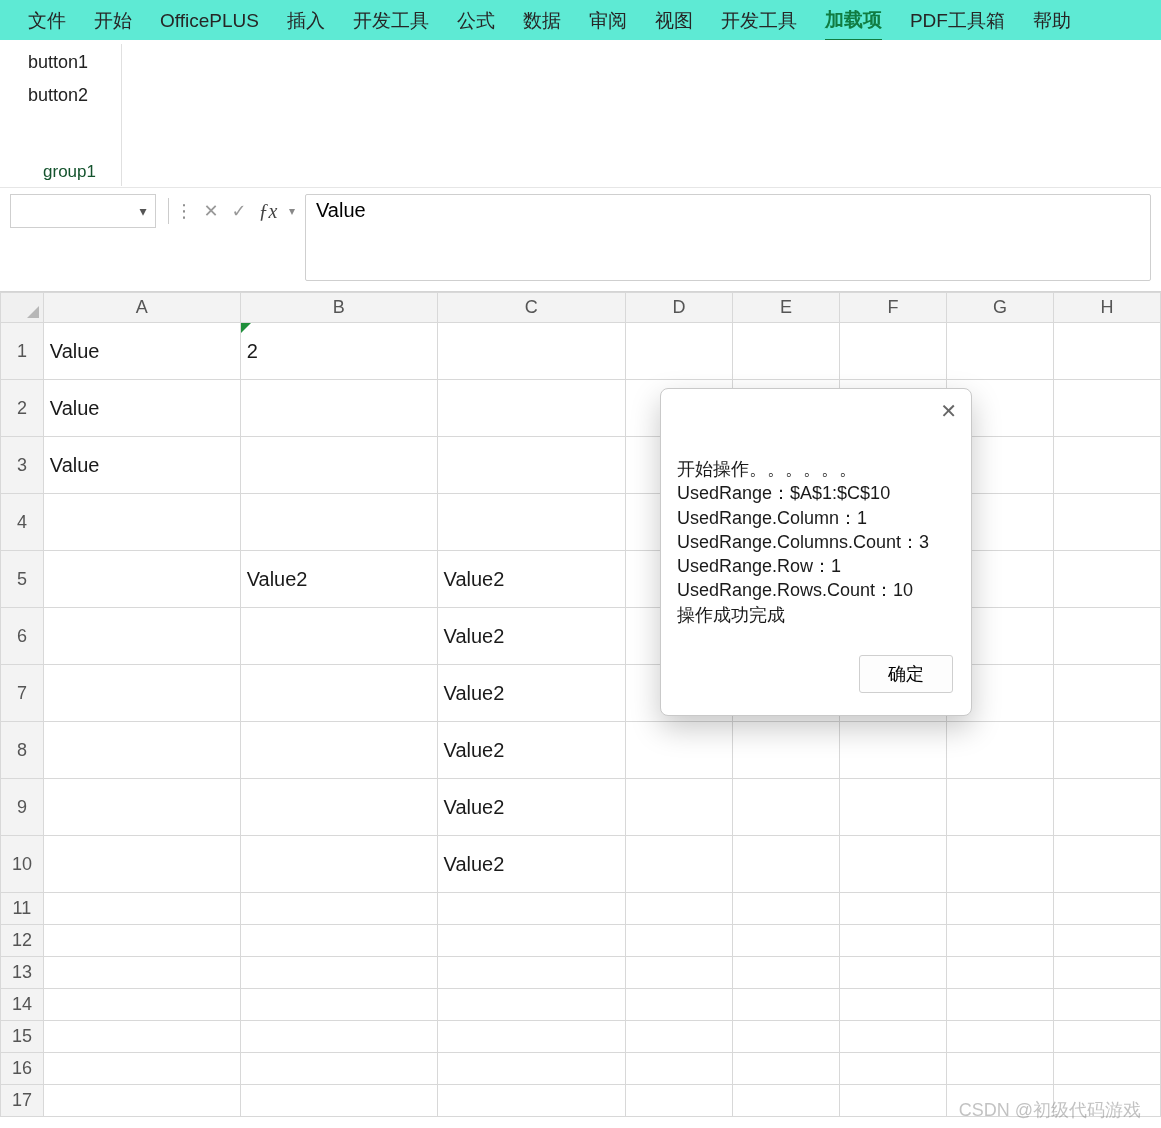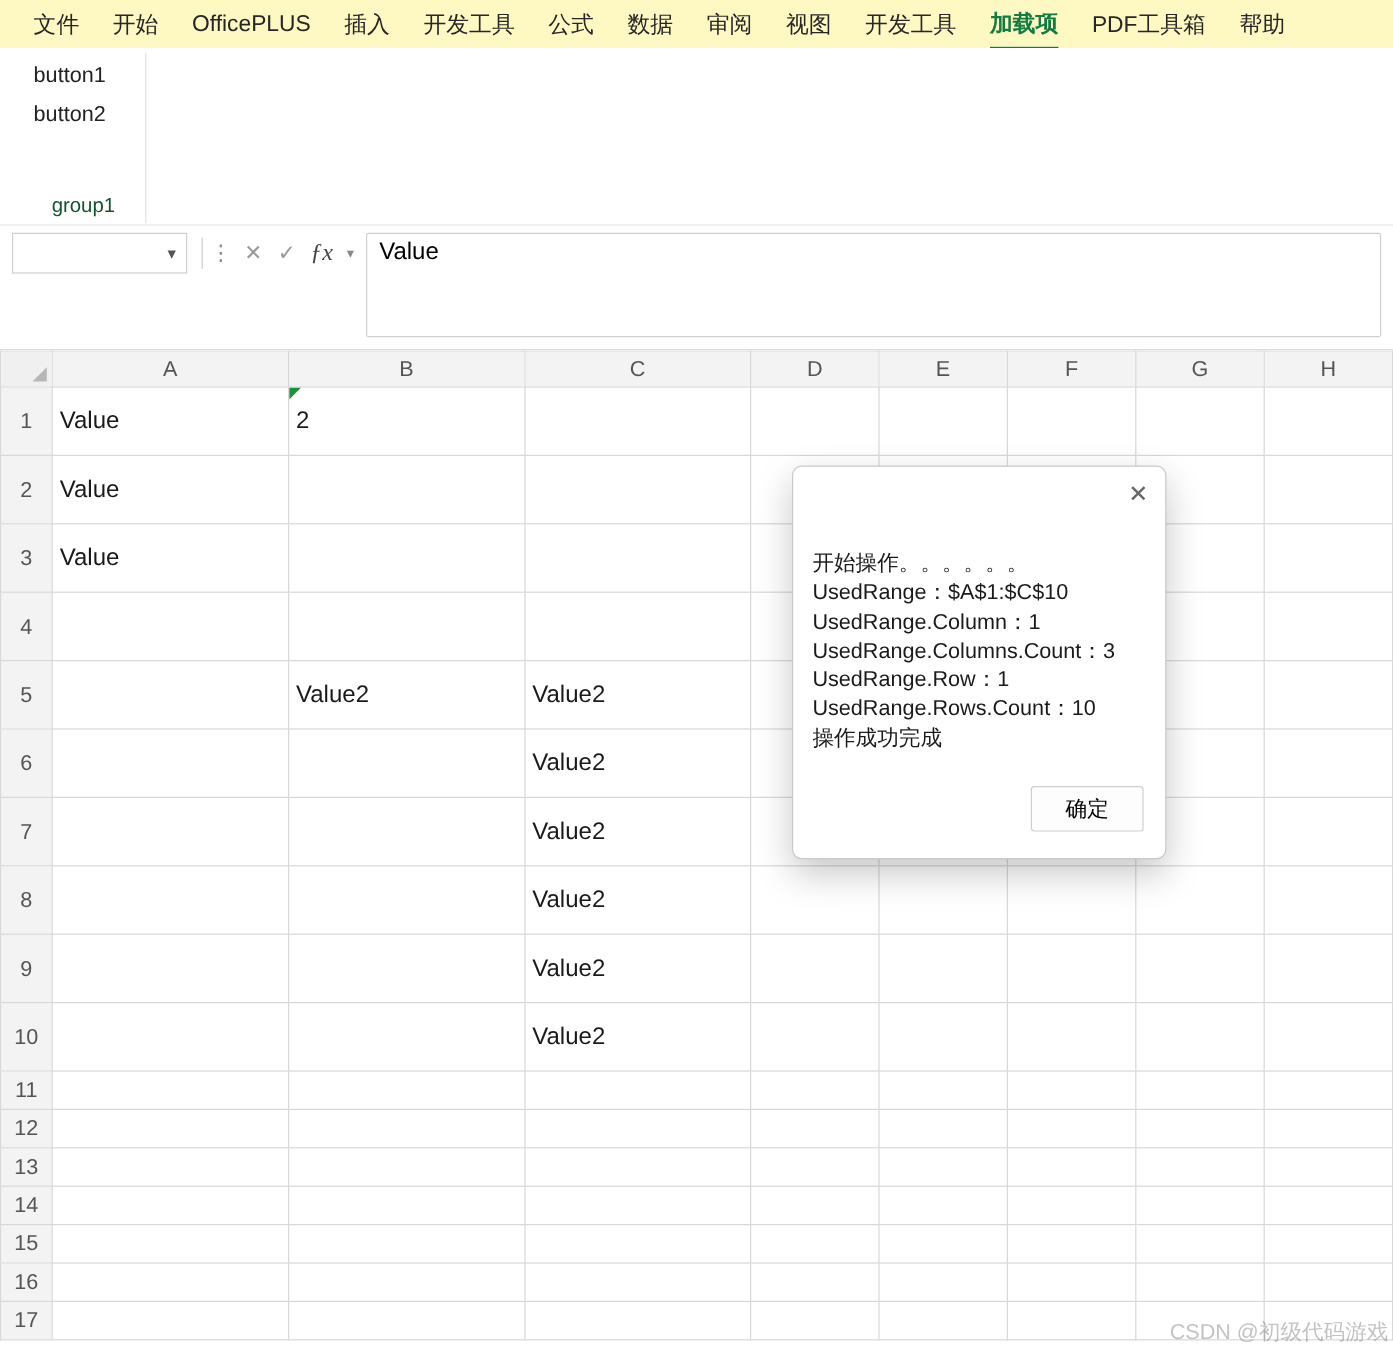--- a/index.html
+++ b/index.html
@@ -14,21 +14,21 @@
       position: relative;
     }
 
     
     .ribbon-tabs {
       display: flex;
       align-items: center;
       gap: 28px;
       padding: 8px 20px 0 28px;
       height: 40px;
-      background: #fef9c3;
+      background: #5eead4;
       font-size: 19px;
       color: #262626;
     }
     .ribbon-tab { cursor: pointer; padding-bottom: 6px; }
     .ribbon-tab.active { color: #107c41; font-weight: 600; border-bottom: 3px solid #107c41; }
 
     
     .addin-panel {
       height: 148px;
       background: #ffffff;
@@ -186,21 +186,21 @@
       display:flex; justify-content:flex-end;
     }
     .dialog-ok {
       border:1px solid #cfcfcf; background:#fdfdfd;
       padding: 6px 28px; font-size:18px; border-radius:3px;
       cursor:pointer;
     }
 
     
     .watermark{
-      position:absolute; right:4px; bottom:6px;
+      position:absolute; right:20px; bottom:6px;
       color: rgba(120,120,120,0.45); font-size:18px;
       pointer-events:none;
     }
   </style>
 </head>
 <body>
 
 <div class="ribbon-tabs" id="ribbon-tabs">
     <span class="ribbon-tab">文件</span>
     <span class="ribbon-tab">开始</span>

